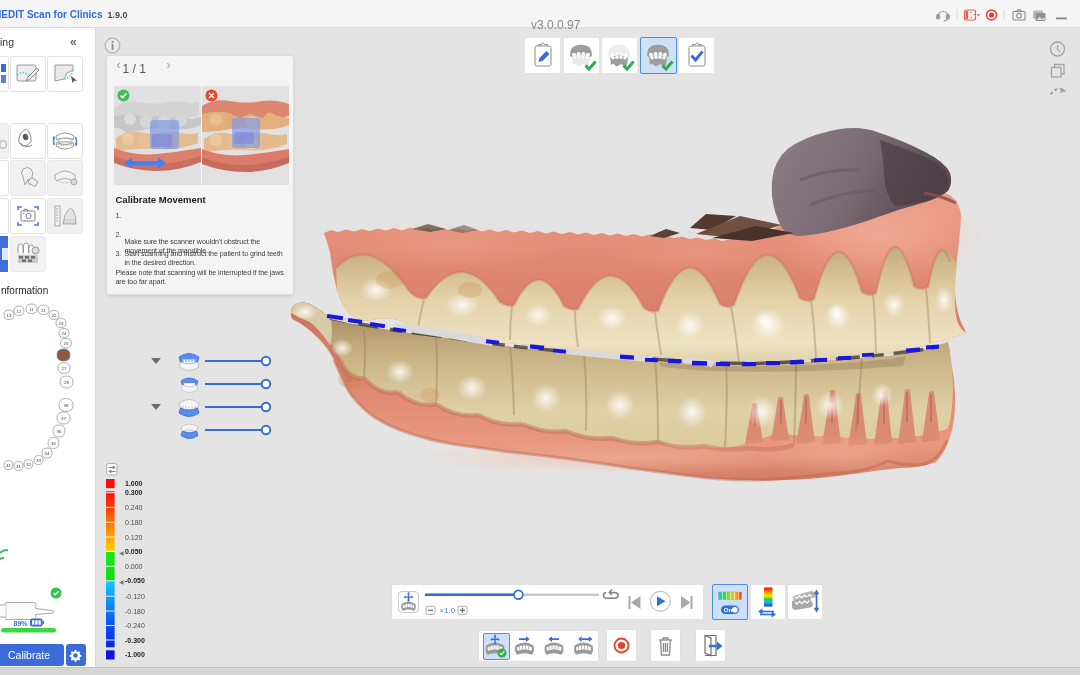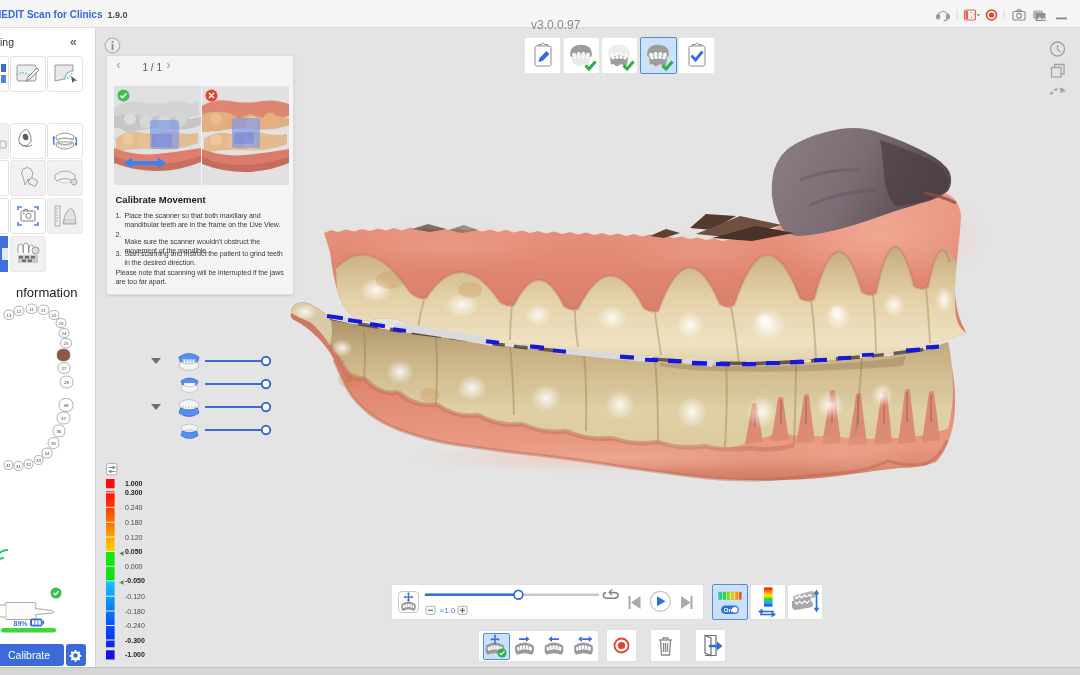--- a/index.html
+++ b/index.html
@@ -397,21 +397,21 @@
     <circle cx="25.5" cy="14.5" r="3.5" fill="#ddd" stroke="#9a9a9a"></circle>
     <g fill="#9a9a9a">
         <rect x="8" y="19" width="20" height="8" fill="#c9c9c9"></rect>
     <rect x="9" y="20" width="4" height="2.5" fill="#6e6e6e"></rect>
         <rect x="15" y="20" width="4" height="2.5" fill="#6e6e6e"></rect>
         <rect x="21" y="20" width="4" height="2.5" fill="#6e6e6e"></rect>
     <rect x="12" y="23.5" width="4" height="2.5" fill="#6e6e6e"></rect>
         <rect x="18" y="23.5" width="4" height="2.5" fill="#6e6e6e"></rect>
       </g>
   </svg>
-  <div class="abs" style="left:16px;top:257px;font-size:13px;color:#222">nformation</div>
+  <div class="abs" style="left:1px;top:257px;font-size:10px;color:#222">nformation</div>
 
   <svg class="abs" style="left:0;top:268px" width="90" height="215" viewBox="0 0 90 215">
     <g font-size="4.2" fill="#333" text-anchor="middle" stroke="#666" stroke-width=".5" transform="translate(4,-21)">
       <g fill="#fdfdfd">
         <path d="M22 34 q0 -5 5.5 -5 q5.5 0 5.5 5 q0 4.5 -5.5 4.5 q-5.5 0 -5.5 -4.5z"></path>
         <path d="M34 35 q0 -5 5.5 -5 q5.5 0 5.5 5 q0 4.5 -5.5 4.5 q-5.5 0 -5.5 -4.5z"></path>
         <path d="M45 40 q0 -4.5 5 -4.5 q5 0 5 4.5 q0 4.5 -5 4.5 q-5 0 -5 -4.5z"></path>
         <path d="M52 48 q0 -4.5 5 -4.5 q5 0 5 4.5 q0 4.5 -5 4.5 q-5 0 -5 -4.5z"></path>
         <path d="M55 58 q0 -4.5 5 -4.5 q5 0 5 4.5 q0 4.5 -5 4.5 q-5 0 -5 -4.5z"></path>
         <path d="M56.5 68 q0 -4.5 5.5 -4.5 q5.5 0 5.5 4.5 q0 5 -5.5 5 q-5.5 0 -5.5 -5z"></path>
@@ -486,21 +486,21 @@
   </div>
 </div>
 
 <svg class="abs" style="left:104px;top:37px;z-index:6" width="17" height="17" viewBox="0 0 17 17">
   <circle cx="8.5" cy="8.5" r="7.3" fill="#ededed" stroke="#b3b3b3" stroke-width="1.2"></circle>
   <rect x="7.6" y="7" width="1.9" height="6" fill="#8f8f8f"></rect>
   <circle cx="8.55" cy="4.9" r="1.1" fill="#8f8f8f"></circle>
 </svg>
 <div id="ipanel" class="abs">
   <div class="abs" style="left:10px;top:2px;font-size:12px;color:#999">‹</div>
-  <div class="abs" style="left:36px;top:6px;font-size:10px;color:#555">1 / 1</div>
+  <div class="abs" style="left:16px;top:6px;font-size:12px;color:#555">1 / 1</div>
   <div class="abs" style="left:60px;top:2px;font-size:12px;color:#999">›</div>
   <div class="thumb" style="left:7px">
     <svg width="87" height="99" viewBox="0 0 87 99">
       <rect width="87" height="99" fill="#e0e0e3"></rect>
       <path d="M0 22 q10 -8 25 -6 q15 3 30 0 q12 -2 22 2 l8 -3 v14 q-20 6 -42 4 q-22 -1 -43 4 z" fill="#d3d3d3"></path>
       <path d="M0 30 q12 -3 24 -1 l8 5 l10 -4 l12 3 l10 -3 l13 3 l10 -2 v8 q-14 6 -30 4 q-18 -2 -34 2 l-10 2 q-8 -6 -13 -5z" fill="#c6c6c6"></path>
       <circle cx="16" cy="33" r="6" fill="#dcdcdc"></circle>
         <circle cx="32" cy="36" r="6.5" fill="#d7d7d7"></circle>
         <circle cx="50" cy="36" r="6" fill="#dadada"></circle>
         <circle cx="67" cy="34" r="6" fill="#d5d5d5"></circle>
@@ -541,21 +541,20 @@
       <rect x="30" y="32" width="28" height="30" rx="3" fill="#7a96e8" opacity=".65"></rect>
       <rect x="32" y="46" width="20" height="12" rx="2" fill="#6d7fe0" opacity=".5"></rect>
     </svg>
     <svg class="abs" style="left:3px;top:3px" width="13" height="13" viewBox="0 0 13 13">
       <circle cx="6.5" cy="6.5" r="6" fill="#e8422f"></circle>
         <path d="M4 4 l5 5 M9 4 l-5 5" stroke="#fff" stroke-width="1.5" fill="none"></path>
     </svg>
   </div>
   <div id="ptitle" class="abs">Calibrate Movement</div>
   <div class="ptext" style="left:9px;top:156px">1.</div>
-  <div class="ptext" style="left:18px;top:156px">Place the scanner so that both maxillary and<br>mandibular teeth are in the frame on the Live View.</div>
   <div class="ptext" style="left:9px;top:175px">2.</div>
   <div class="ptext" style="left:18px;top:182px">Make sure the scanner wouldn't obstruct the<br>movement of the mandible.</div>
   <div class="ptext" style="left:9px;top:194px">3.</div>
   <div class="ptext" style="left:9px;top:213px">Please note that scanning will be interrupted if the jaws<br>are too far apart.</div>
   <div class="ptext" style="left:18px;top:194px">Start scanning and instruct the patient to grind teeth<br>in the desired direction.</div>
 </div>
 
 <div id="toolbar" class="abs" style="z-index:6">
   <div class="tbtn" style="left:524px"></div>
   <svg class="abs" style="left:524px;top:37px;z-index:7" width="37" height="37" viewBox="0 0 37 37">

